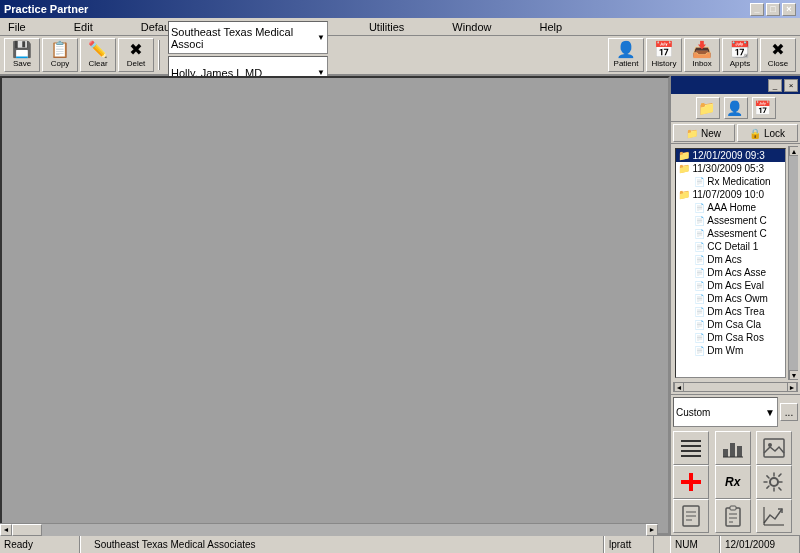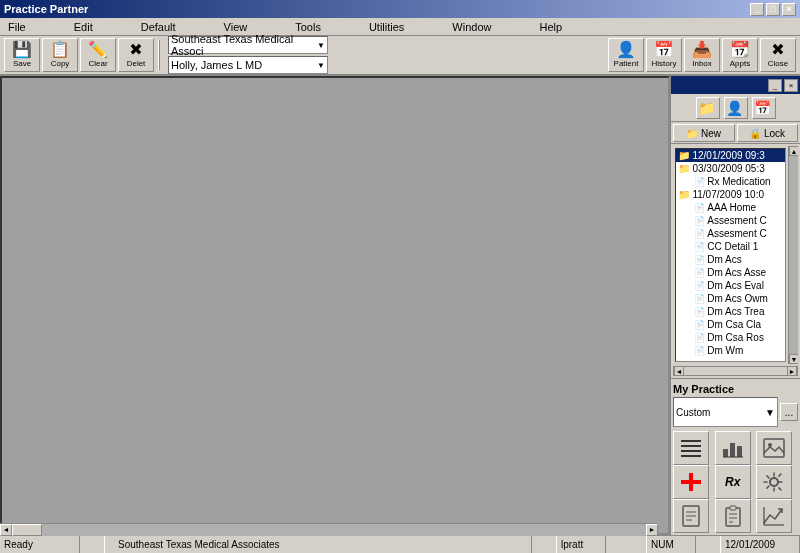--- a/index.html
+++ b/index.html
@@ -98,21 +98,21 @@
       margin: 0 2px;
       border-left: 1px solid #fff;
     }
     .toolbar-dropdown-group {
       display: flex;
       flex-direction: column;
       gap: 2px;
       margin: 0 4px;
     }
     .toolbar-combo {
-      height: 18px;
+      height: 33px;
       background: white;
       border: 1px solid #888;
       border-top-color: #666;
       border-left-color: #666;
       font-size: 11px;
       padding: 0 2px;
       display: flex;
       align-items: center;
       justify-content: space-between;
       cursor: pointer;
@@ -387,21 +387,20 @@
     }
 
     
     .status-bar {
       height: 18px;
       background: #d4d0c8;
       border-top: 1px solid #888;
       display: flex;
       align-items: center;
       font-size: 10px;
-      gap: 24px;
     }
     .status-cell {
       height: 100%;
       padding: 0 4px;
       border-right: 1px solid #888;
       display: flex;
       align-items: center;
       border-left: 1px solid #fff;
     }
     .status-cell:first-child { border-left: none; }
@@ -529,21 +528,21 @@
     </div>
 
     <div class="rp-tree-container">
       <div class="rp-tree" style="flex:1;">
         <div class="tree-item level-0 selected">
           <span class="tree-folder-icon">📁</span>
           <span>12/01/2009 09:3</span>
         </div>
         <div class="tree-item level-0">
           <span class="tree-folder-icon">📁</span>
-          <span>03/30/2009 05:3</span>
+          <span>11/30/2009 05:3</span>
         </div>
         <div class="tree-item level-2">
           <span class="tree-doc-icon">📄</span>
           <span>Rx Medication</span>
         </div>
         <div class="tree-item level-0">
           <span class="tree-folder-icon">📁</span>
           <span>11/07/2009 10:0</span>
         </div>
         <div class="tree-item level-2">
@@ -603,21 +602,20 @@
       </div>
     </div>
 
     <div class="rp-bottom-scroll-h" style="margin: 0 2px 2px 2px; height:10px;">
       <div class="rp-scroll-btn" style="width:10px;height:10px;min-width:10px;">◄</div>
       <div style="flex:1;background:#b0b0b0;"></div>
       <div class="rp-scroll-btn" style="width:10px;height:10px;min-width:10px;">►</div>
     </div>
 
     <div class="rp-mypractice">
-      <div class="rp-mypractice-title">My Practice</div>
       <div class="rp-mypractice-row">
         <div class="rp-combo-small">
           <span>Custom</span>
           <span>▼</span>
         </div>
         <div class="rp-btn-dots">...</div>
       </div>
     </div>
 
     <div class="rp-actions-grid">

